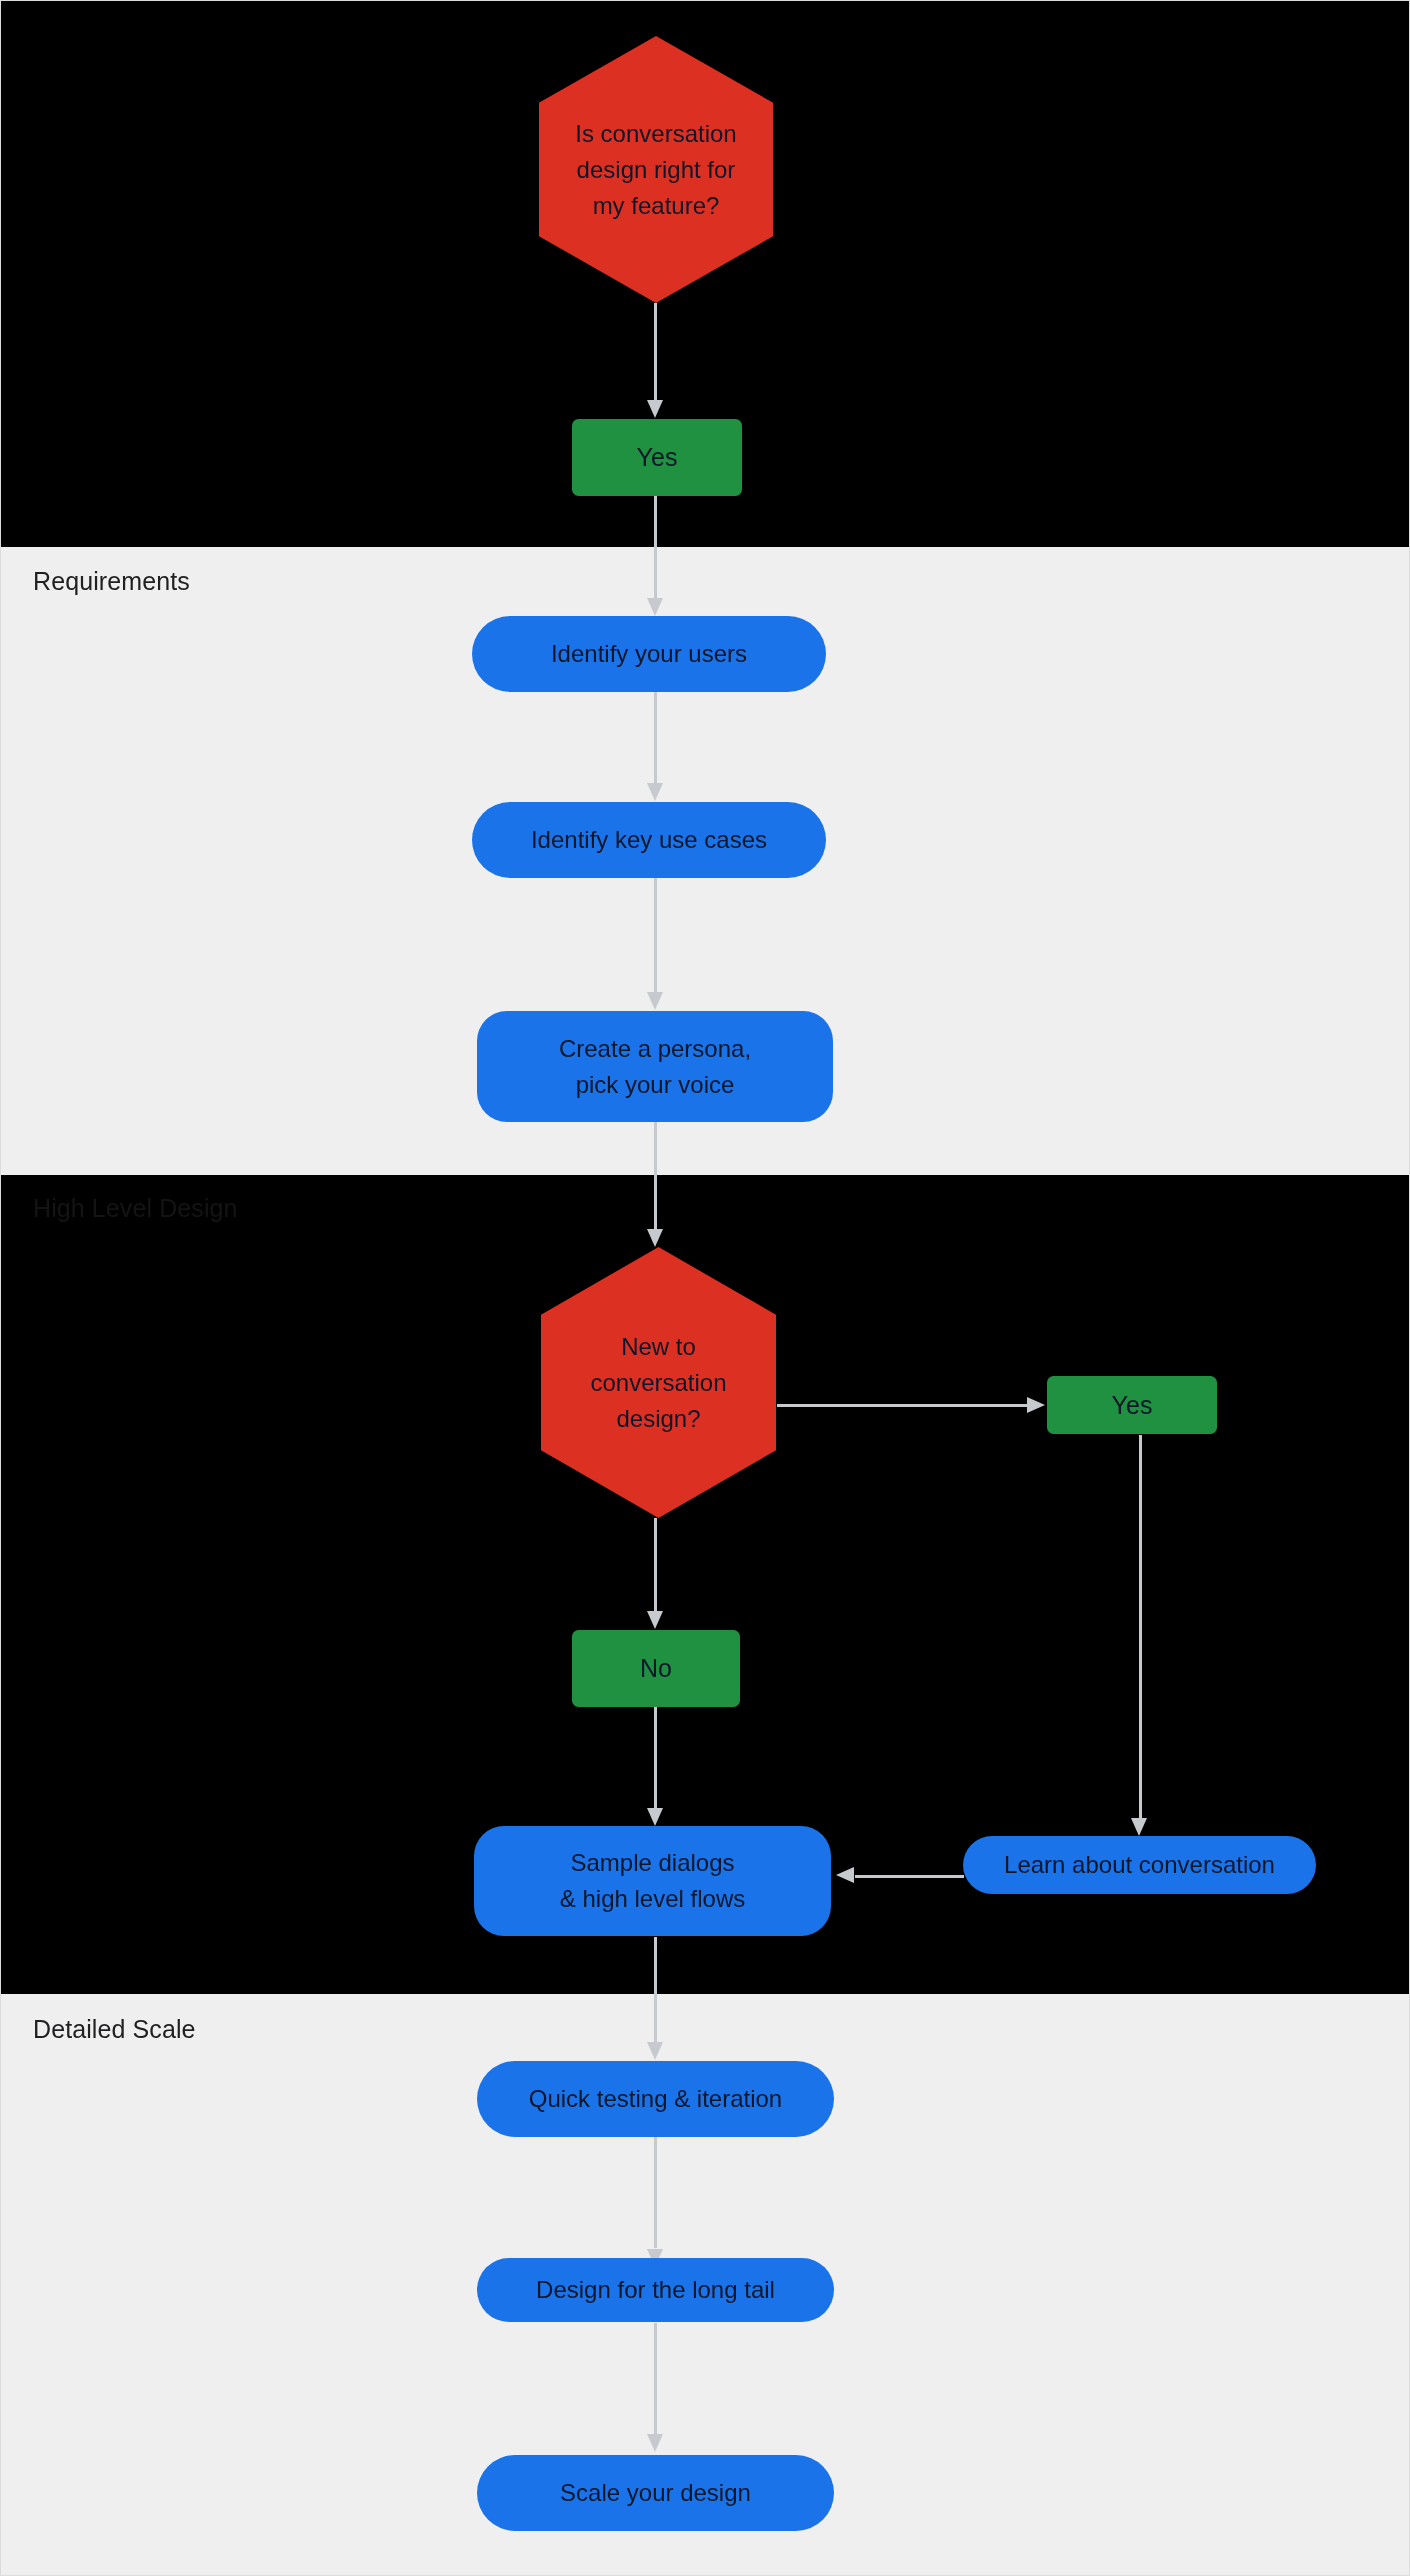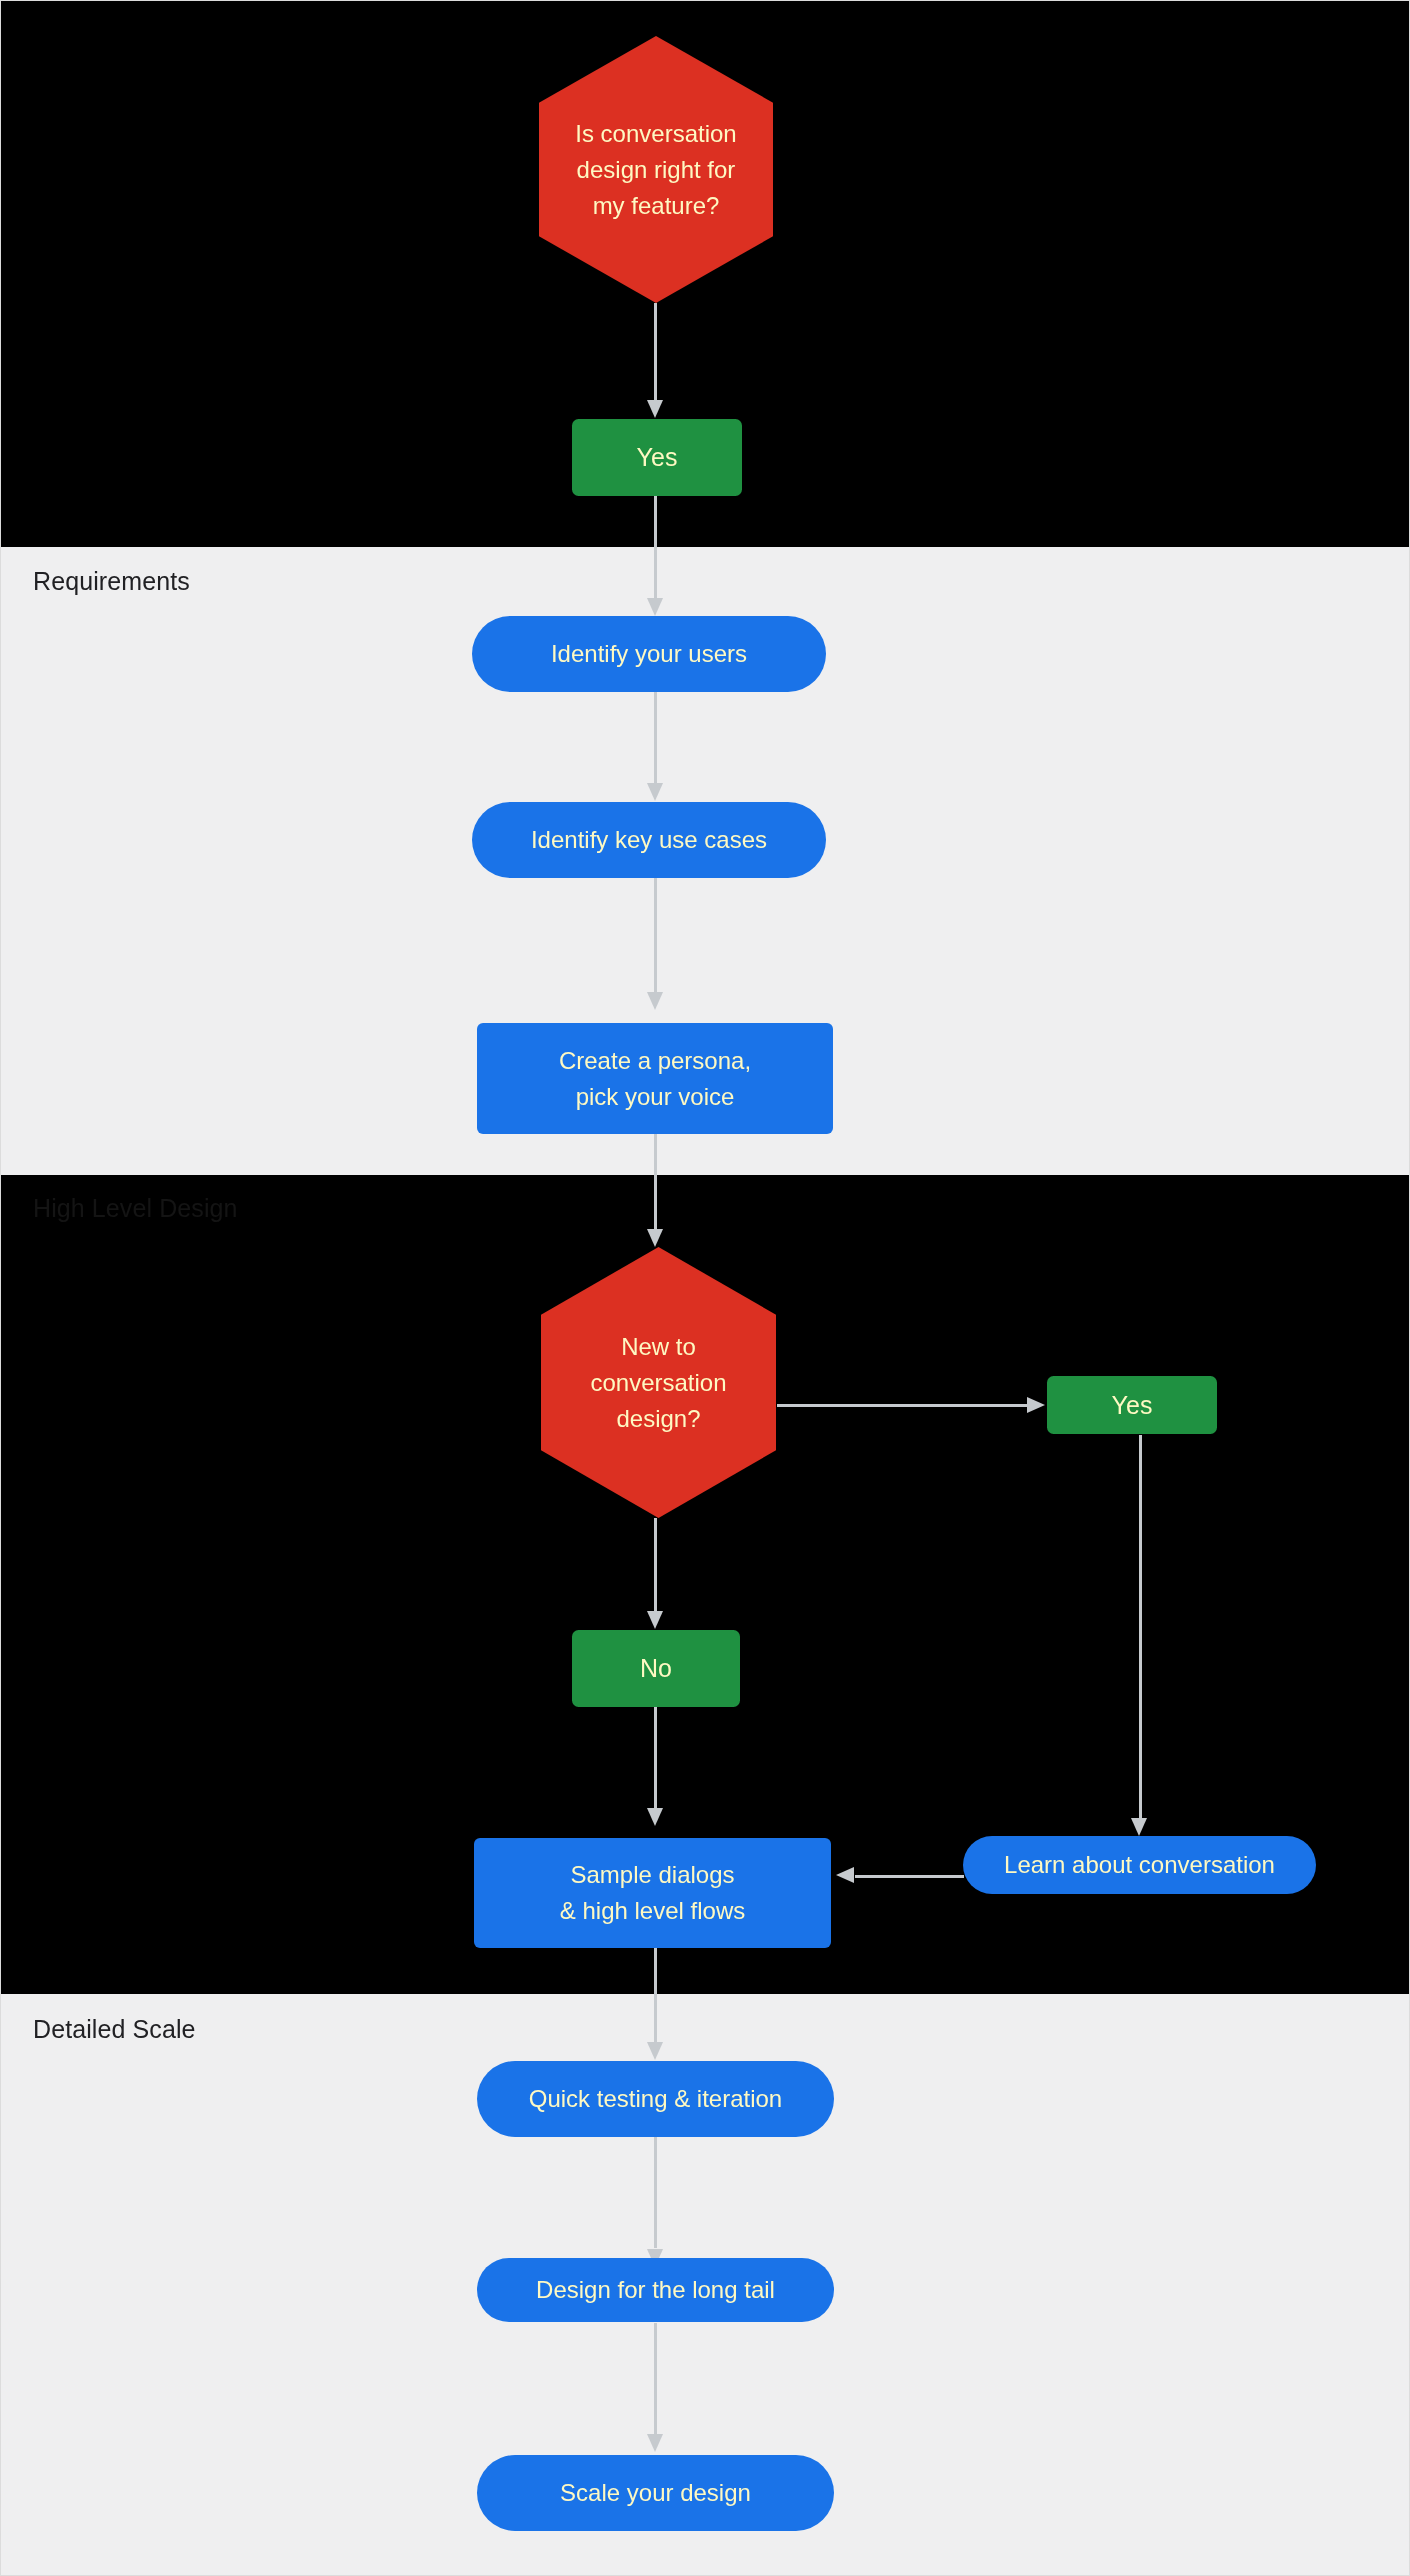--- a/index.html
+++ b/index.html
@@ -70,21 +70,21 @@
     border-right:18.6px solid #c6cace;
   }
 
   
   .node{
     position:absolute;
     display:flex;
     align-items:center;
     justify-content:center;
     text-align:center;
-    color:#fef9c3;
+    color:#0f172a;
     box-sizing:border-box;
   }
 
   .hexagon{
     background:#dc3022;
     clip-path:polygon(50% 0%,100% 25%,100% 75%,50% 100%,0% 75%,0% 25%);
     font-size:24px;
     line-height:36px;
     font-weight:400;
   }
@@ -96,21 +96,21 @@
     font-weight:400;
   }
 
   .bluepill{
     background:#1a73e8;
     font-size:24px;
     line-height:36px;
     font-weight:400;
   }
   .bluepill.one-line{border-radius:39px;}
-  .bluepill.two-line{border-radius:6px;margin-top:12px;}
+  .bluepill.two-line{border-radius:30px;}
 
   .node .label{display:block;padding:0 24px;}
 </style>
 </head>
 <body>
 
 <div id="canvas">
 
   <div class="band band-dark" style="top:0px;height:546px;"></div>
   <div class="band band-light" style="top:546px;height:628px;"></div>

